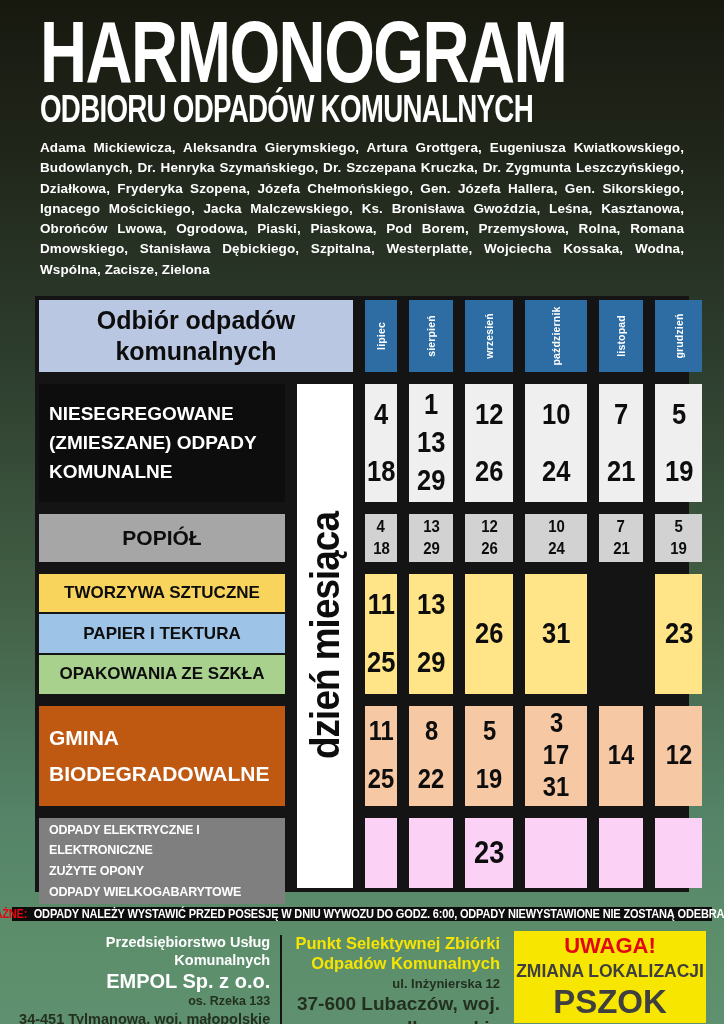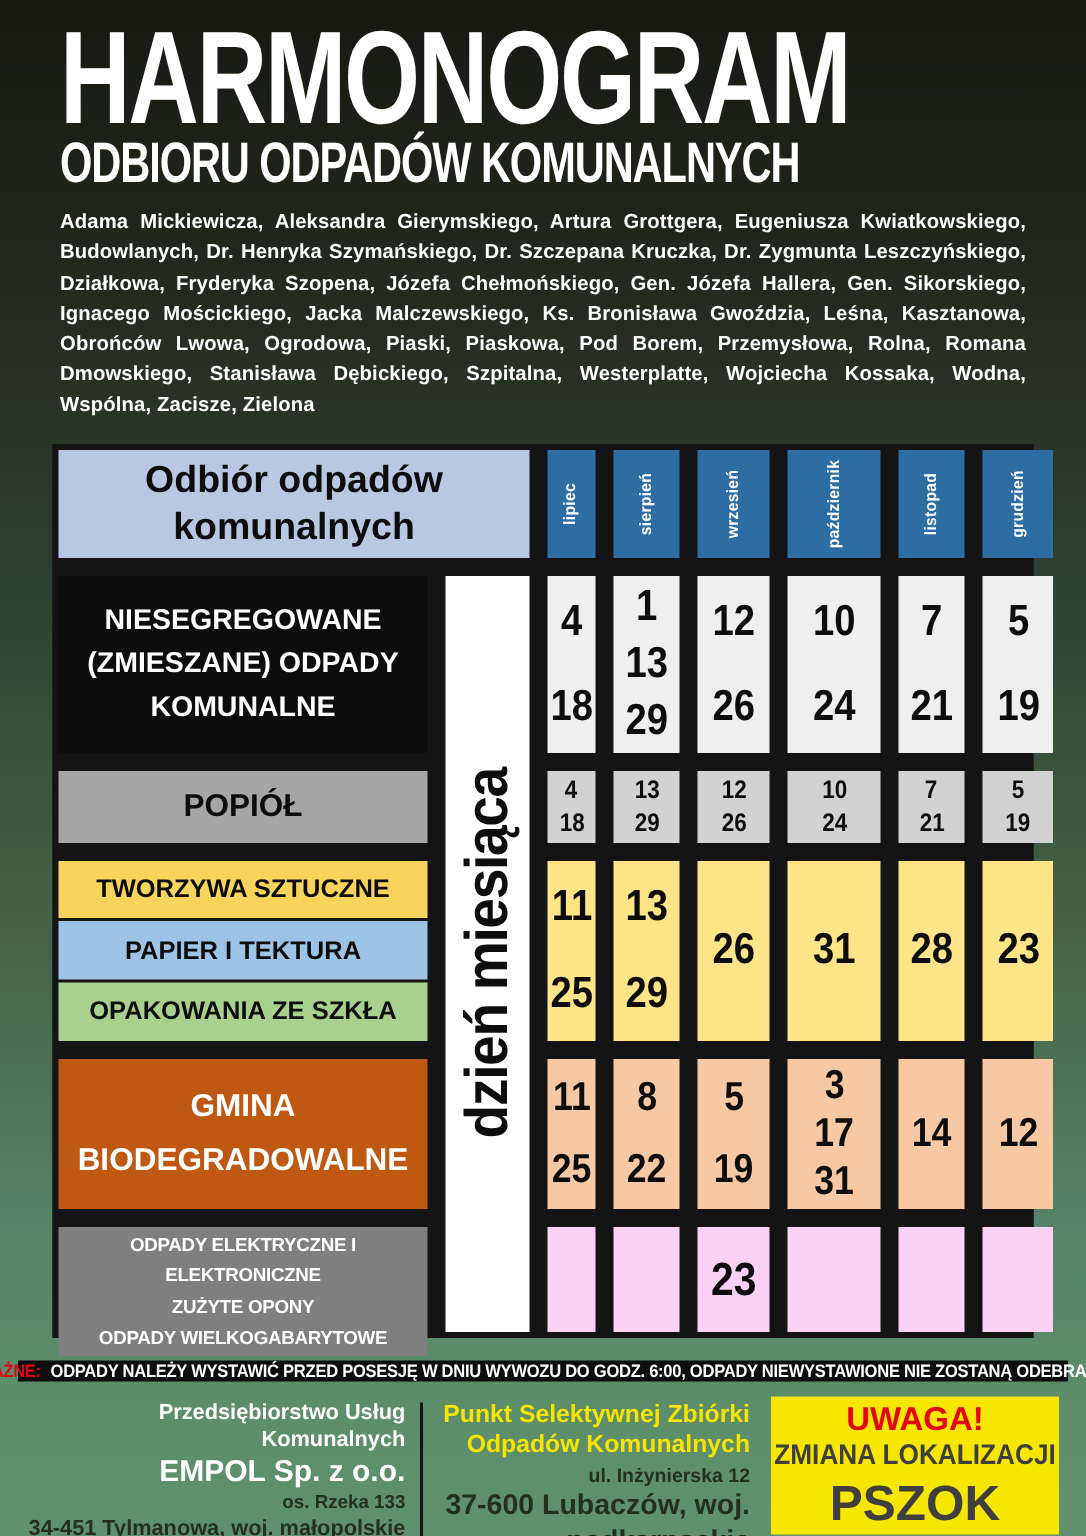--- a/index.html
+++ b/index.html
@@ -49,21 +49,21 @@
   .dzien{
     grid-area:2/2/7/3; background:#fff; display:flex; align-items:center; justify-content:center;
   }
   .dzien span{
     transform:rotate(-90deg) scaleX(.92); white-space:nowrap;
     color:#0d0d0d; font-weight:bold; font-size:40px; letter-spacing:-1px;
   }
   .labels{ display:flex; flex-direction:column; gap:2px; background:#141414; }
   .lbl{
     flex:1; display:flex; align-items:center; justify-content:center;
-    text-align:center; font-weight:bold; padding:2px 10px; white-space:pre-line;
+    font-weight:bold; padding:2px 10px; white-space:pre-line;
   }
   .row-0 .lbl{ font-size:19px; line-height:1.55; }
   .row-1 .lbl{ font-size:21px; }
   .row-2 .lbl{ font-size:17px; }
   .row-3 .lbl{ font-size:21px; line-height:1.7; }
   .row-4 .lbl{ font-size:12.5px; line-height:1.65; letter-spacing:-.2px; }
   .cell{
     display:flex; flex-direction:column; justify-content:space-around; align-items:center;
     font-weight:bold; color:#0d0d0d; padding:2px 0;
   }
@@ -235,23 +235,20 @@
       <div class="cell r2" style="grid-area: 4 / 4; background-color: rgb(255, 229, 135);">
         <span>13</span>
         <span>29</span>
       </div>
       <div class="cell r2" style="grid-area: 4 / 5; background-color: rgb(255, 229, 135);">
         <span>26</span>
       </div>
       <div class="cell r2" style="grid-area: 4 / 6; background-color: rgb(255, 229, 135);">
         <span>31</span>
       </div>
-      <div class="cell r2" style="grid-area: 4 / 7; background-color: rgb(255, 229, 135);">
-        <span>28</span>
-      </div>
       <div class="cell r2" style="grid-area: 4 / 8; background-color: rgb(255, 229, 135);">
         <span>23</span>
       </div>
       <div class="labels row-3" style="grid-area: 5 / 1;">
         <div class="lbl" style="background-color: rgb(191, 89, 18); color: rgb(255, 255, 255);">GMINA BIODEGRADOWALNE</div>
       </div>
       <div class="cell r3" style="grid-area: 5 / 3; background-color: rgb(246, 200, 164);">
         <span>11</span>
         <span>25</span>
       </div>

